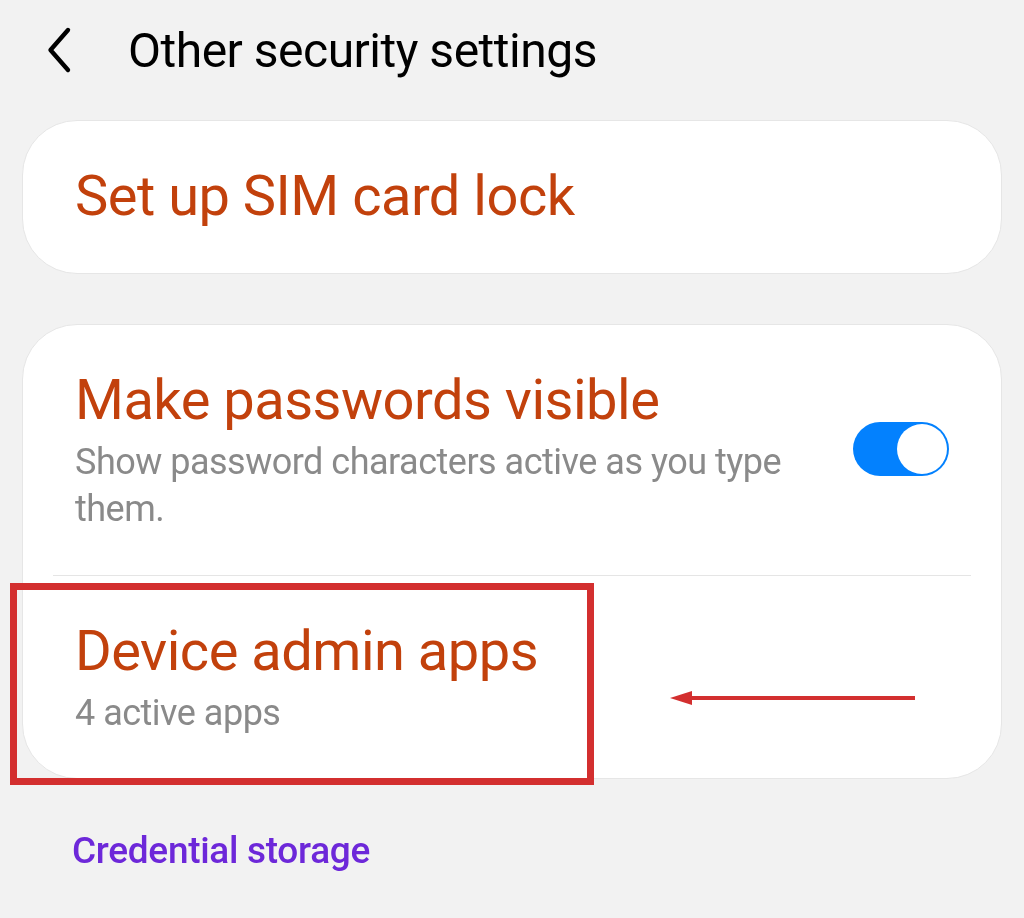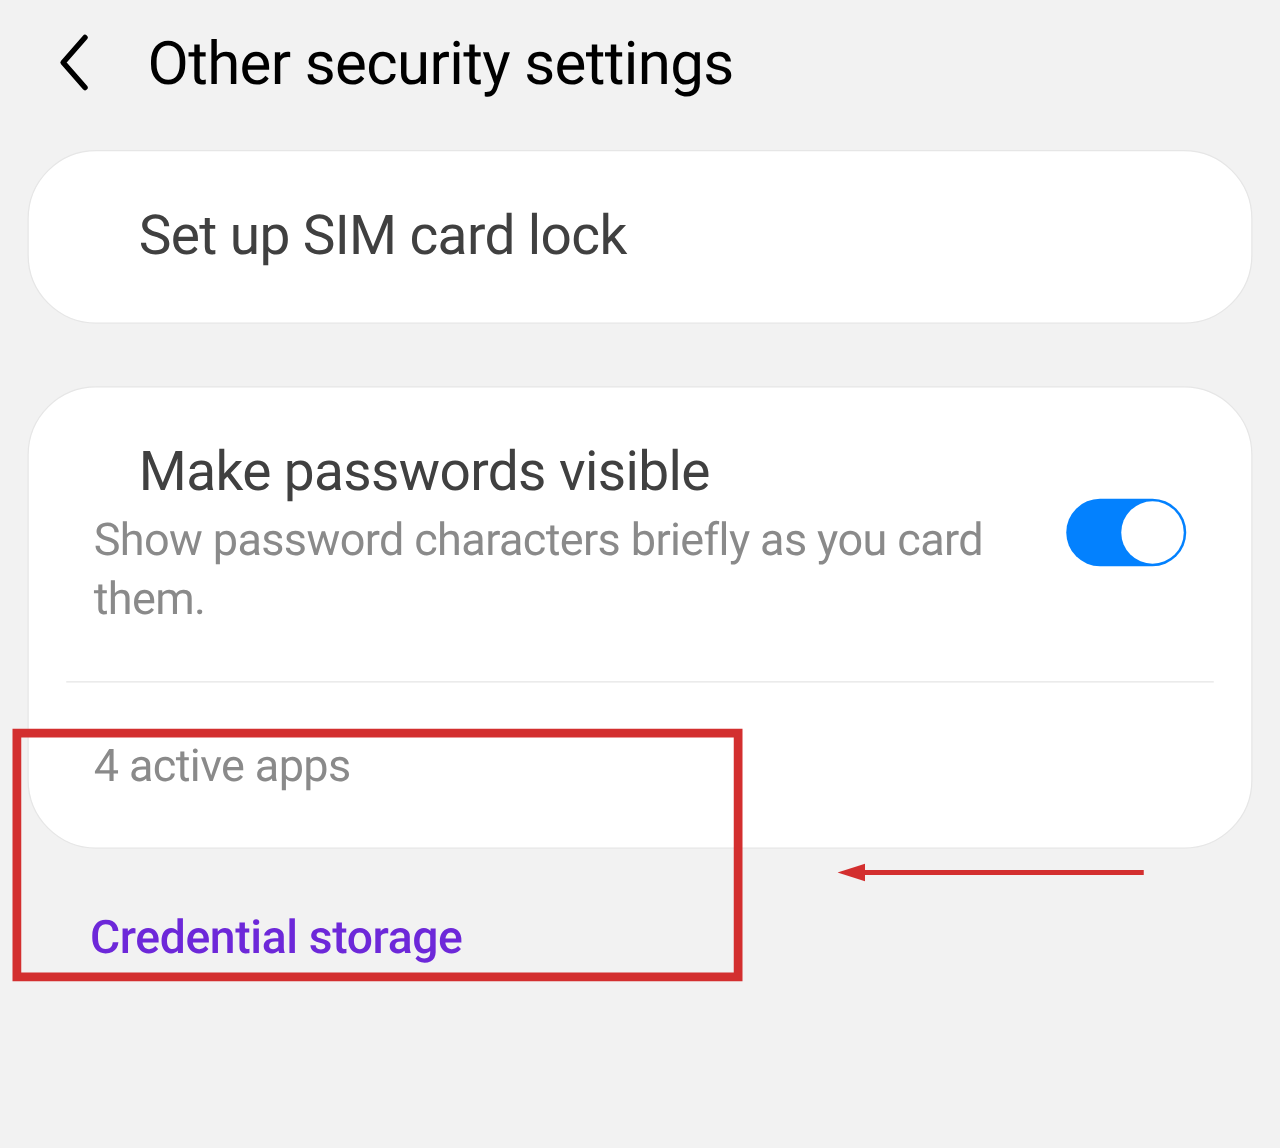--- a/index.html
+++ b/index.html
@@ -11,21 +11,21 @@
       font-family: -apple-system, BlinkMacSystemFont, "Segoe UI", Roboto, Helvetica, Arial, sans-serif;
       background-color: #f2f2f2;
       width: 1024px;
       height: 918px;
       overflow: hidden;
     }
     .header {
       display: flex;
       align-items: center;
       padding: 20px 28px 40px 28px;
-      gap: 30px;
+      gap: 40px;
     }
     .back-chevron {
       width: 60px;
       height: 60px;
       display: flex;
       align-items: center;
       justify-content: center;
       cursor: pointer;
     }
     .back-chevron svg {
@@ -43,26 +43,25 @@
       border-radius: 55px;
       margin: 0 22px 50px 22px;
       border: 1px solid #e6e6e6;
       overflow: hidden;
     }
     .item {
       padding: 40px 52px 42px 52px;
       cursor: pointer;
     }
     .item-title {
-      font-size: 44px;
+      font-size: 56px;
       font-weight: 400;
-      color: #404040;
+      color: #c2410c;
       line-height: 1.25;
       letter-spacing: -0.5px;
-      margin-left: 36px;
     }
     .item-subtitle {
       font-size: 36px;
       font-weight: 400;
       color: #8a8a8a;
       line-height: 1.3;
       margin-top: 4px;
       letter-spacing: -0.5px;
     }
     .item-row {
@@ -140,29 +139,30 @@
     <div class="item-title">Set up SIM card lock</div>
   </div>
 </div>
 
 <div class="card2-wrapper">
   <div class="card">
     <div class="item">
       <div class="item-row">
         <div class="item-text">
           <div class="item-title">Make passwords visible</div>
-          <div class="item-subtitle">Show password characters briefly as you card them.</div>
+          <div class="item-subtitle">Show password characters active as you type them.</div>
         </div>
         <div class="toggle">
           <div class="toggle-knob"></div>
         </div>
       </div>
     </div>
     <div class="divider"></div>
     <div class="item">
+      <div class="item-title">Device admin apps</div>
       <div class="item-subtitle">4 active apps</div>
     </div>
   </div>
 </div>
 
 <div class="section-label">Credential storage</div>
 
 <div class="highlight-box"></div>
 <svg class="arrow" width="250" height="20">
   <line x1="245" y1="10" x2="15" y2="10" stroke="#d32f2f" stroke-width="4"></line>

